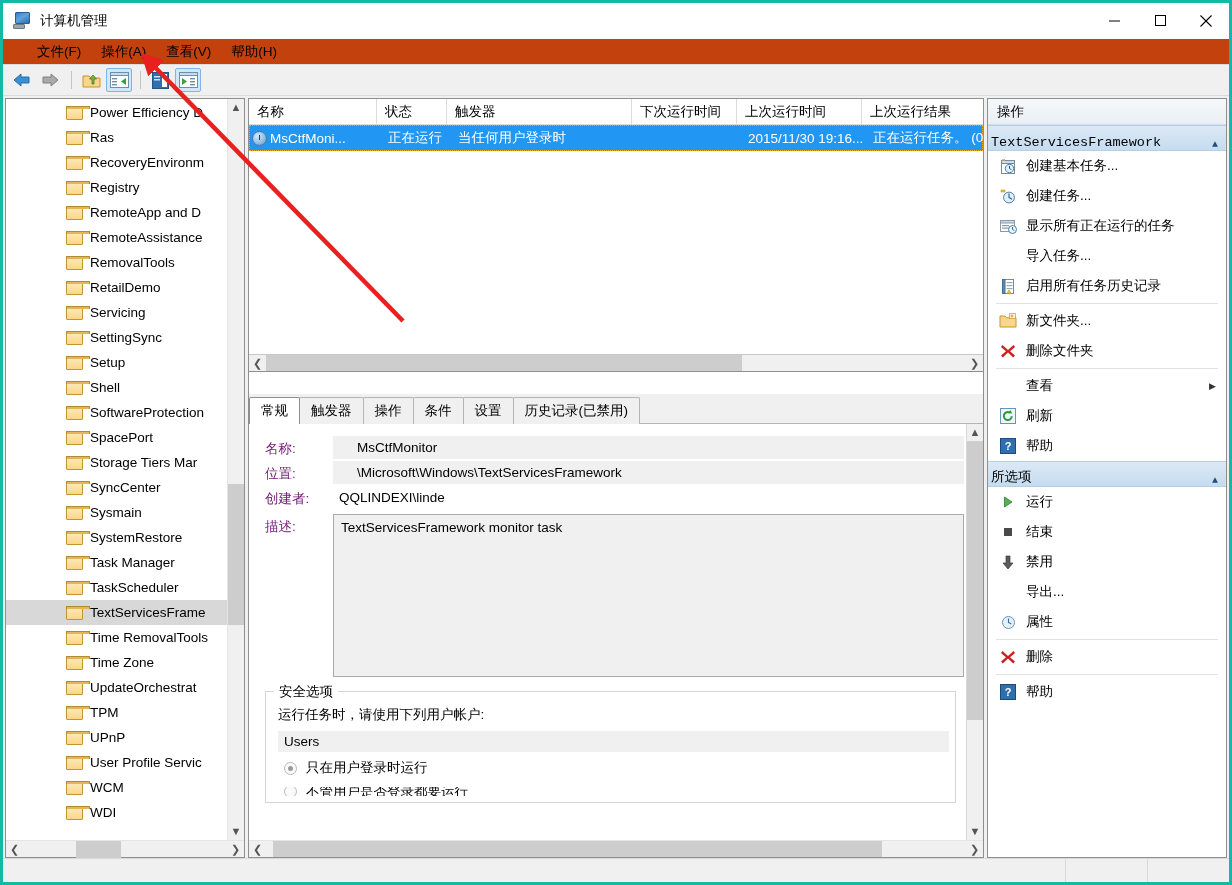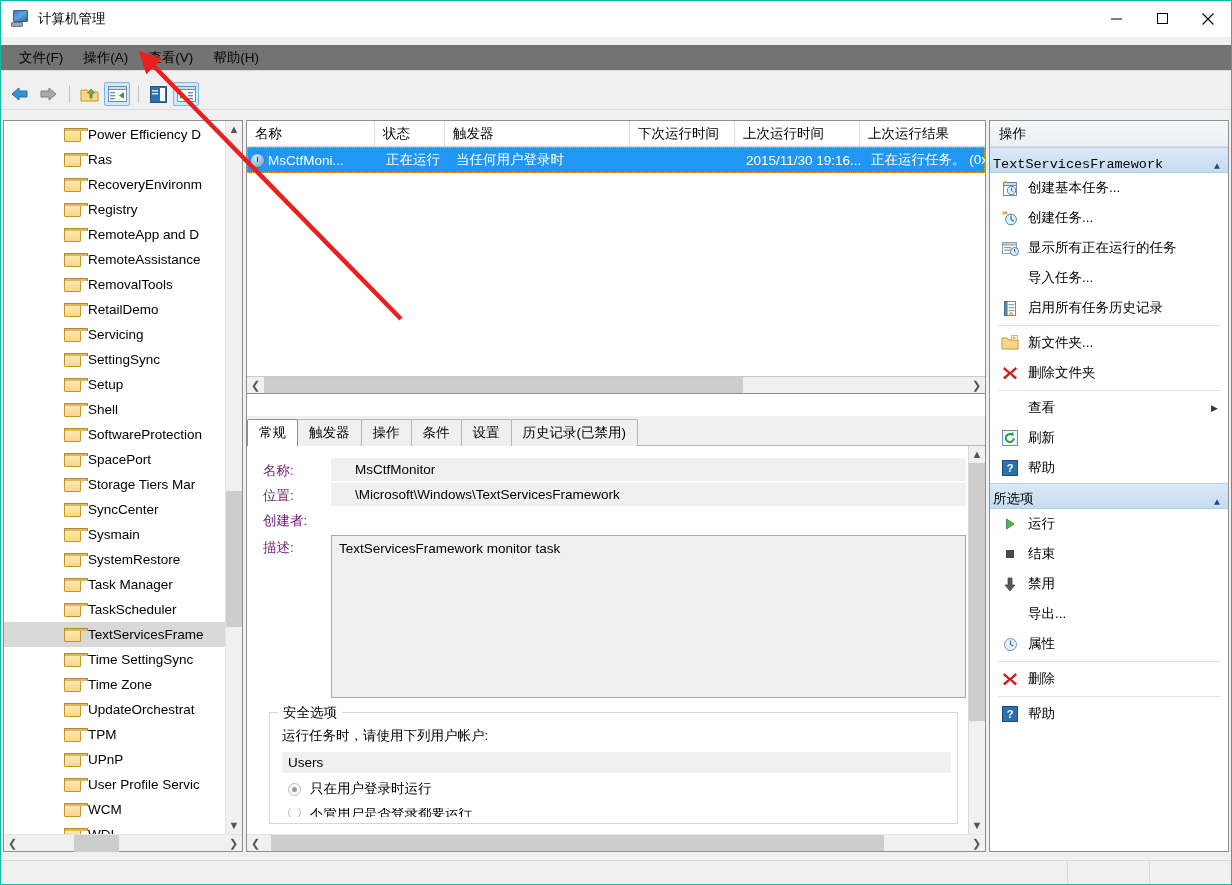--- a/index.html
+++ b/index.html
@@ -6,23 +6,23 @@
   html, body {
     width: 1232px; height: 885px;
     font-family: "Liberation Sans", "DejaVu Sans", sans-serif;
     font-size: 13px;
     background: #ffffff;
     overflow: hidden;
   }
   .window {
     position: relative;
     width: 1232px; height: 885px;
-    border: 1px solid #14b8a6;
+    border: 3px solid #14b8a6;
     background: #f0f0f0;
-    display: flex; flex-direction: column; gap: 8px;
+    display: flex; flex-direction: column;
   }
   
   .titlebar {
     height: 36px; background: #ffffff;
     display: flex; align-items: center;
     flex: 0 0 36px;
     border-bottom: 1px solid #ffffff;
   }
   .title-icon { margin-left: 9px; width: 20px; height: 18px; position: relative; }
   .title-icon .mon {
@@ -38,24 +38,24 @@
   .win-controls { margin-left: auto; display: flex; height: 36px; }
   .win-btn {
     width: 46px; height: 36px; display: flex;
     align-items: center; justify-content: center;
     background: #ffffff;
   }
   .win-btn svg { display: block; }
   
   .menubar {
     height: 26px; flex: 0 0 26px;
-    background: #737373;
+    background: #c2410c;
     display: flex; align-items: center;
     border-bottom: 1px solid #dcdcdc;
-    padding-left: 8px;
+    padding-left: 24px;
   }
   .menu-item {
     padding: 3px 10px; font-size: 13.5px; color: #000; cursor: default;
   }
   
   .toolbar {
     height: 31px; flex: 0 0 31px;
     background: #f0f0f0;
     display: flex; align-items: center; padding-left: 6px;
     border-bottom: 1px solid #dcdcdc;
@@ -180,21 +180,21 @@
   }
   .fval-plain {
     flex: 1 1 auto; font-size: 13.5px; padding: 4px 6px;
     background: #fff; white-space: nowrap; overflow: hidden;
   }
   .fval-desc {
     flex: 1 1 auto; height: 163px; background: #f0f0f0;
     border: 1px solid #a9a9a9; font-size: 13.5px; padding: 5px 7px;
   }
   .groupbox {
-    margin: 14px 8px 0 16px; border: 1px solid #d5d5d5;
+    margin: 14px 8px 0 10px; border: 1px solid #d5d5d5;
     padding: 0 0 6px 0; position: relative;
   }
   .group-title {
     position: absolute; top: -9px; left: 8px; background: #fff;
     padding: 0 5px; font-size: 13.5px;
   }
   .group-inner { padding: 14px 6px 0 12px; }
   .sec-line { font-size: 13.5px; margin-bottom: 7px; }
   .user-field { background: #f0f0f0; font-size: 13.5px; padding: 3px 6px; margin-bottom: 7px; }
   .radio-row { display: flex; align-items: center; font-size: 13.5px; margin-bottom: 10px; padding-left: 6px; }
@@ -481,21 +481,21 @@
                 <span class="bd"></span>
                 <span class="tab"></span>
               </span>
               <span class="tree-label">TextServicesFrame</span>
             </div>
             <div class="tree-row">
               <span class="folder-ico">
                 <span class="bd"></span>
                 <span class="tab"></span>
               </span>
-              <span class="tree-label">Time SettingSync</span>
+              <span class="tree-label">Time RemovalTools</span>
             </div>
             <div class="tree-row">
               <span class="folder-ico">
                 <span class="bd"></span>
                 <span class="tab"></span>
               </span>
               <span class="tree-label">Time Zone</span>
             </div>
             <div class="tree-row">
               <span class="folder-ico">
@@ -616,20 +616,21 @@
             <div class="frow">
               <div class="flabel">名称:</div>
               <div class="fval-flat">MsCtfMonitor</div>
             </div>
             <div class="frow">
               <div class="flabel">位置:</div>
               <div class="fval-flat">\Microsoft\Windows\TextServicesFramework</div>
             </div>
             <div class="frow">
               <div class="flabel">创建者:</div>
+              <div class="fval-plain">QQLINDEXI\linde</div>
             </div>
             <div class="frow" style="margin-top:5px;">
               <div class="flabel">描述:</div>
               <div class="fval-desc">TextServicesFramework monitor task</div>
             </div>
 
             <div class="groupbox">
               <div class="group-title">安全选项</div>
               <div class="group-inner">
                 <div class="sec-line">运行任务时，请使用下列用户帐户:</div>

